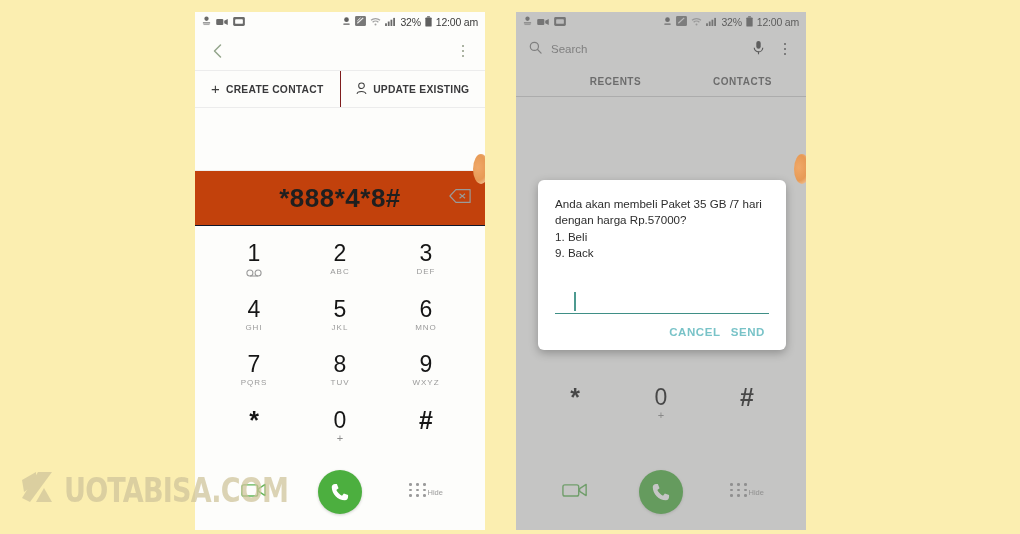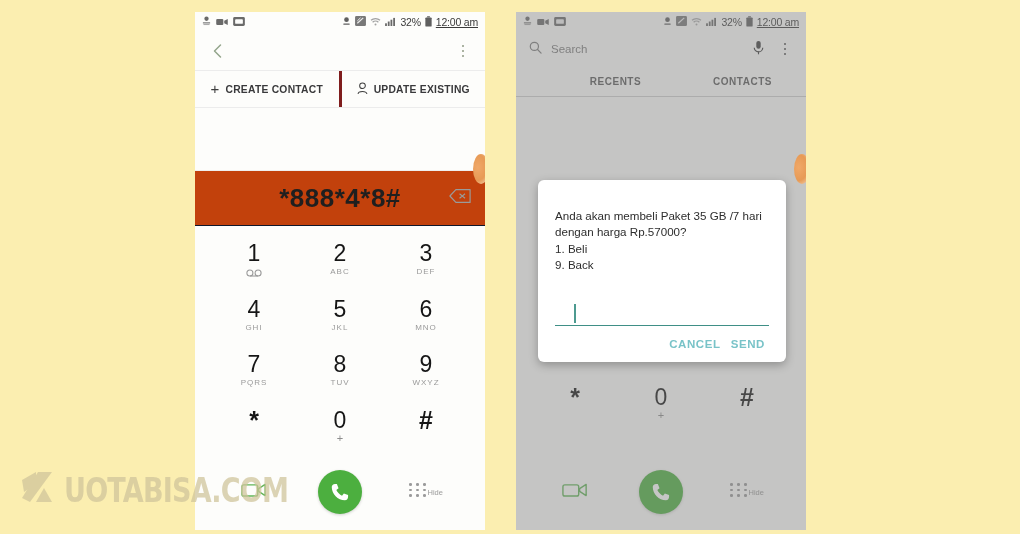--- a/index.html
+++ b/index.html
@@ -89,21 +89,21 @@
     flex: none;
     background: transparent;
   }
   .sb-left  { display: flex; align-items: center; gap: 5px; }
   .sb-right { display: flex; align-items: center; gap: 4px; margin-left: auto; }
   .sb-ico {
     display: inline-block;
     opacity: .82;
   }
   .sb-batt-txt { font-size: 10.5px; letter-spacing: -.2px; }
-  .sb-time { font-size: 10.5px; letter-spacing: -.2px; text-decoration: underline; }
+  .sb-time { font-size: 10.5px; letter-spacing: -.2px; }
 
   
   .appbar {
     height: 38px;
     display: flex;
     align-items: center;
     padding: 0 14px;
     flex: none;
   }
   .back-chev {
@@ -139,21 +139,21 @@
     align-items: center;
     justify-content: center;
     gap: 6px;
     font-size: 10.3px;
     font-weight: 700;
     letter-spacing: .25px;
     color: #39393b;
     cursor: pointer;
     height: 100%;
   }
-  .contact-act + .contact-act { border-left: 3px solid #7f1d1d; }
+  .contact-act + .contact-act { border-left: 1px solid #7f1d1d; }
   .plus-ico {
     font-size: 15px;
     font-weight: 400;
     line-height: 1;
     color: #3d3d3d;
     margin-top: -1px;
   }
 
   
   .suggest-area {
@@ -294,21 +294,21 @@
   
   .ussd-dialog {
     position: absolute;
     z-index: 25;
     left: 22px;
     top: 168px;
     width: 248px;
     background: #fff;
     border-radius: 6px;
     box-shadow: 0 3px 10px rgba(0,0,0,.28);
-    padding: 28px 17px 8px;
+    padding: 16px 17px 8px;
     box-sizing: border-box;
   }
   .ussd-msg {
     font-size: 11.6px;
     line-height: 1.42;
     color: #2d2d2d;
     white-space: pre-line;
   }
   .ussd-input {
     margin-top: 26px;

